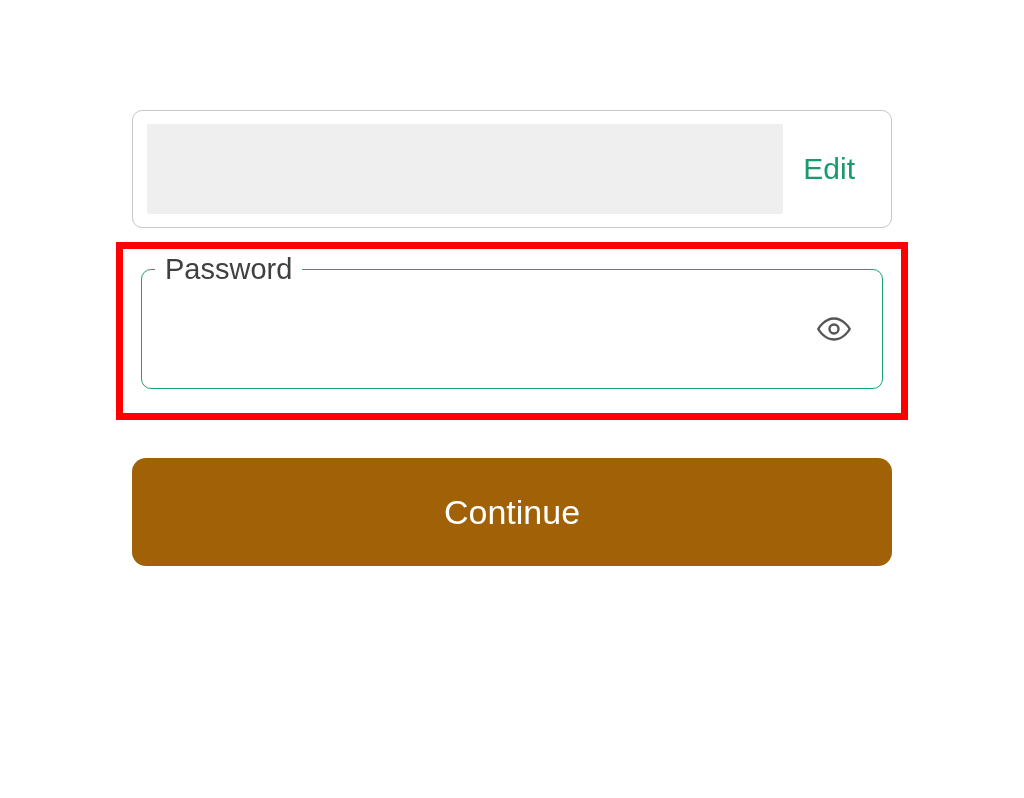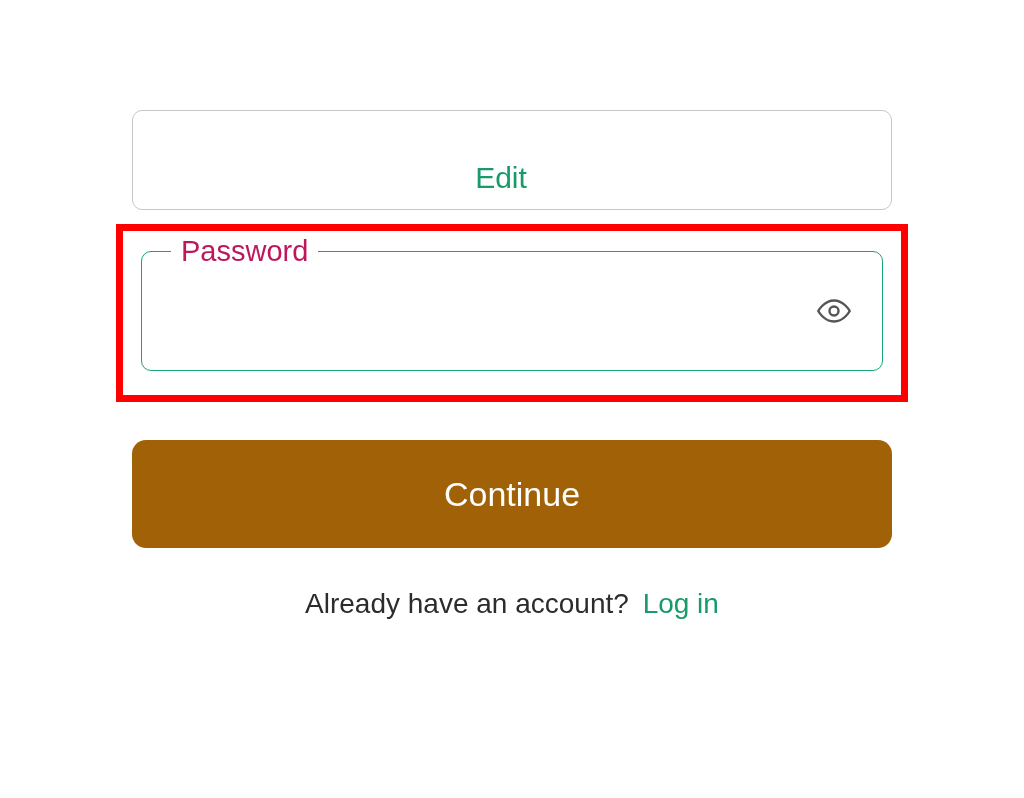--- a/index.html
+++ b/index.html
@@ -18,29 +18,28 @@
     .title {
       font-size: 56px;
       font-weight: 700;
       color: #2c2c2c;
       text-align: center;
       letter-spacing: -0.5px;
     }
     .email-box {
       margin-top: 78px;
       width: 100%;
-      height: 100px;
+      height: 118px;
       border: 1px solid #c6c6c8;
       border-radius: 10px;
       background: #fff;
       position: relative;
       display: flex;
       align-items: center;
       padding: 14px 28px 14px 14px;
-      flex-direction: column;
     }
     .email-masked {
       flex: 1;
       height: 90px;
       background: #efefef;
       border-radius: 2px;
       margin-right: 20px;
     }
     .edit-link {
       color: #199a6b;
@@ -59,24 +58,24 @@
     .pw-fieldset {
       position: relative;
       width: 100%;
       height: 120px;
       border: 1.5px solid #18a573;
       border-radius: 10px;
     }
     .pw-legend {
       position: absolute;
       top: -17px;
-      left: 29px;
+      left: 13px;
       background: #fff;
       padding: 0 10px;
-      color: #be185d;
+      color: #404040;
       font-size: 29px;
       font-weight: 400;
     }
     .pw-input {
       position: absolute;
       left: 24px;
       right: 86px;
       top: 34px;
       bottom: 18px;
       border: none;
@@ -139,17 +138,13 @@
         <svg width="36" height="36" viewBox="0 0 24 24" fill="none" stroke="#555" stroke-width="1.6" stroke-linecap="round" stroke-linejoin="round">
           <path d="M1.5 12s3.8-7 10.5-7 10.5 7 10.5 7-3.8 7-10.5 7S1.5 12 1.5 12z"></path>
           <circle cx="12" cy="12" r="3"></circle>
         </svg>
       </div>
     </div>
   </div>
 
   <button class="continue-btn">Continue</button>
 
-  <div class="login-row">
-    <span>Already have an account?</span>
-    <span class="login-link">Log in</span>
-  </div>
 </div>
 
 </body></html>

